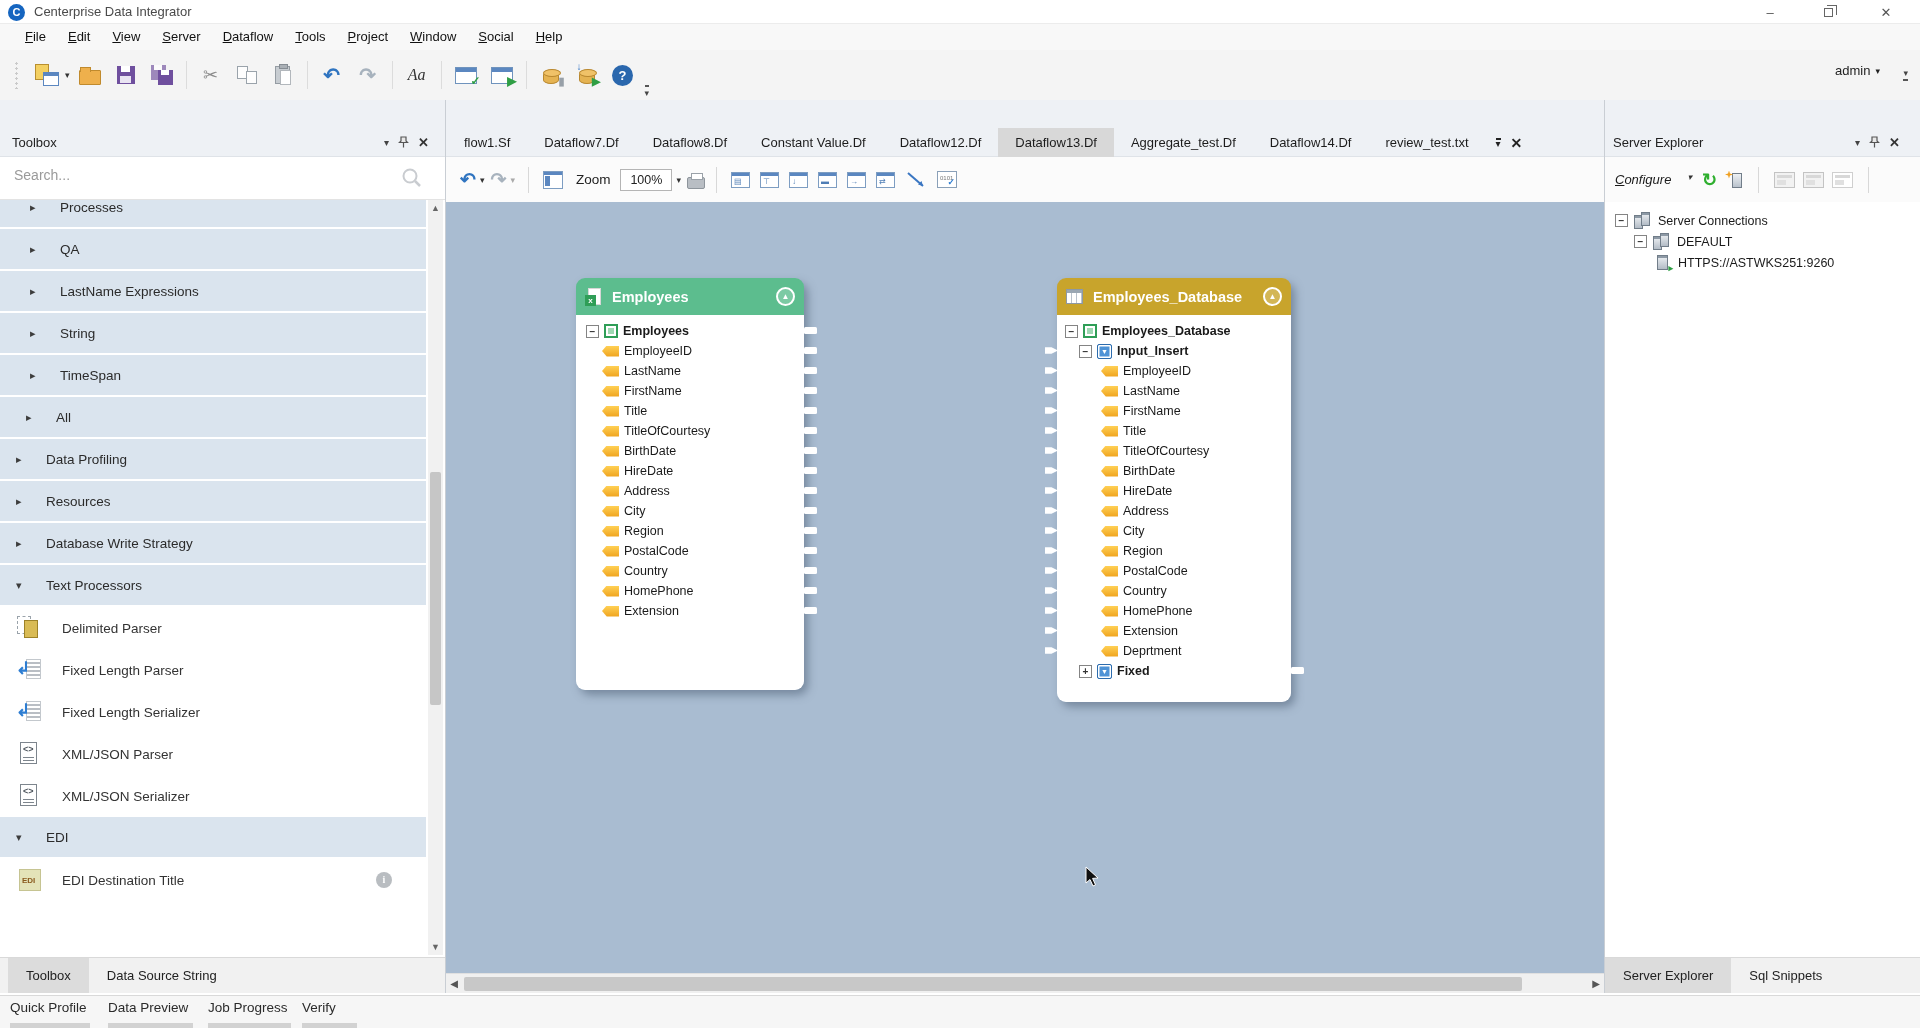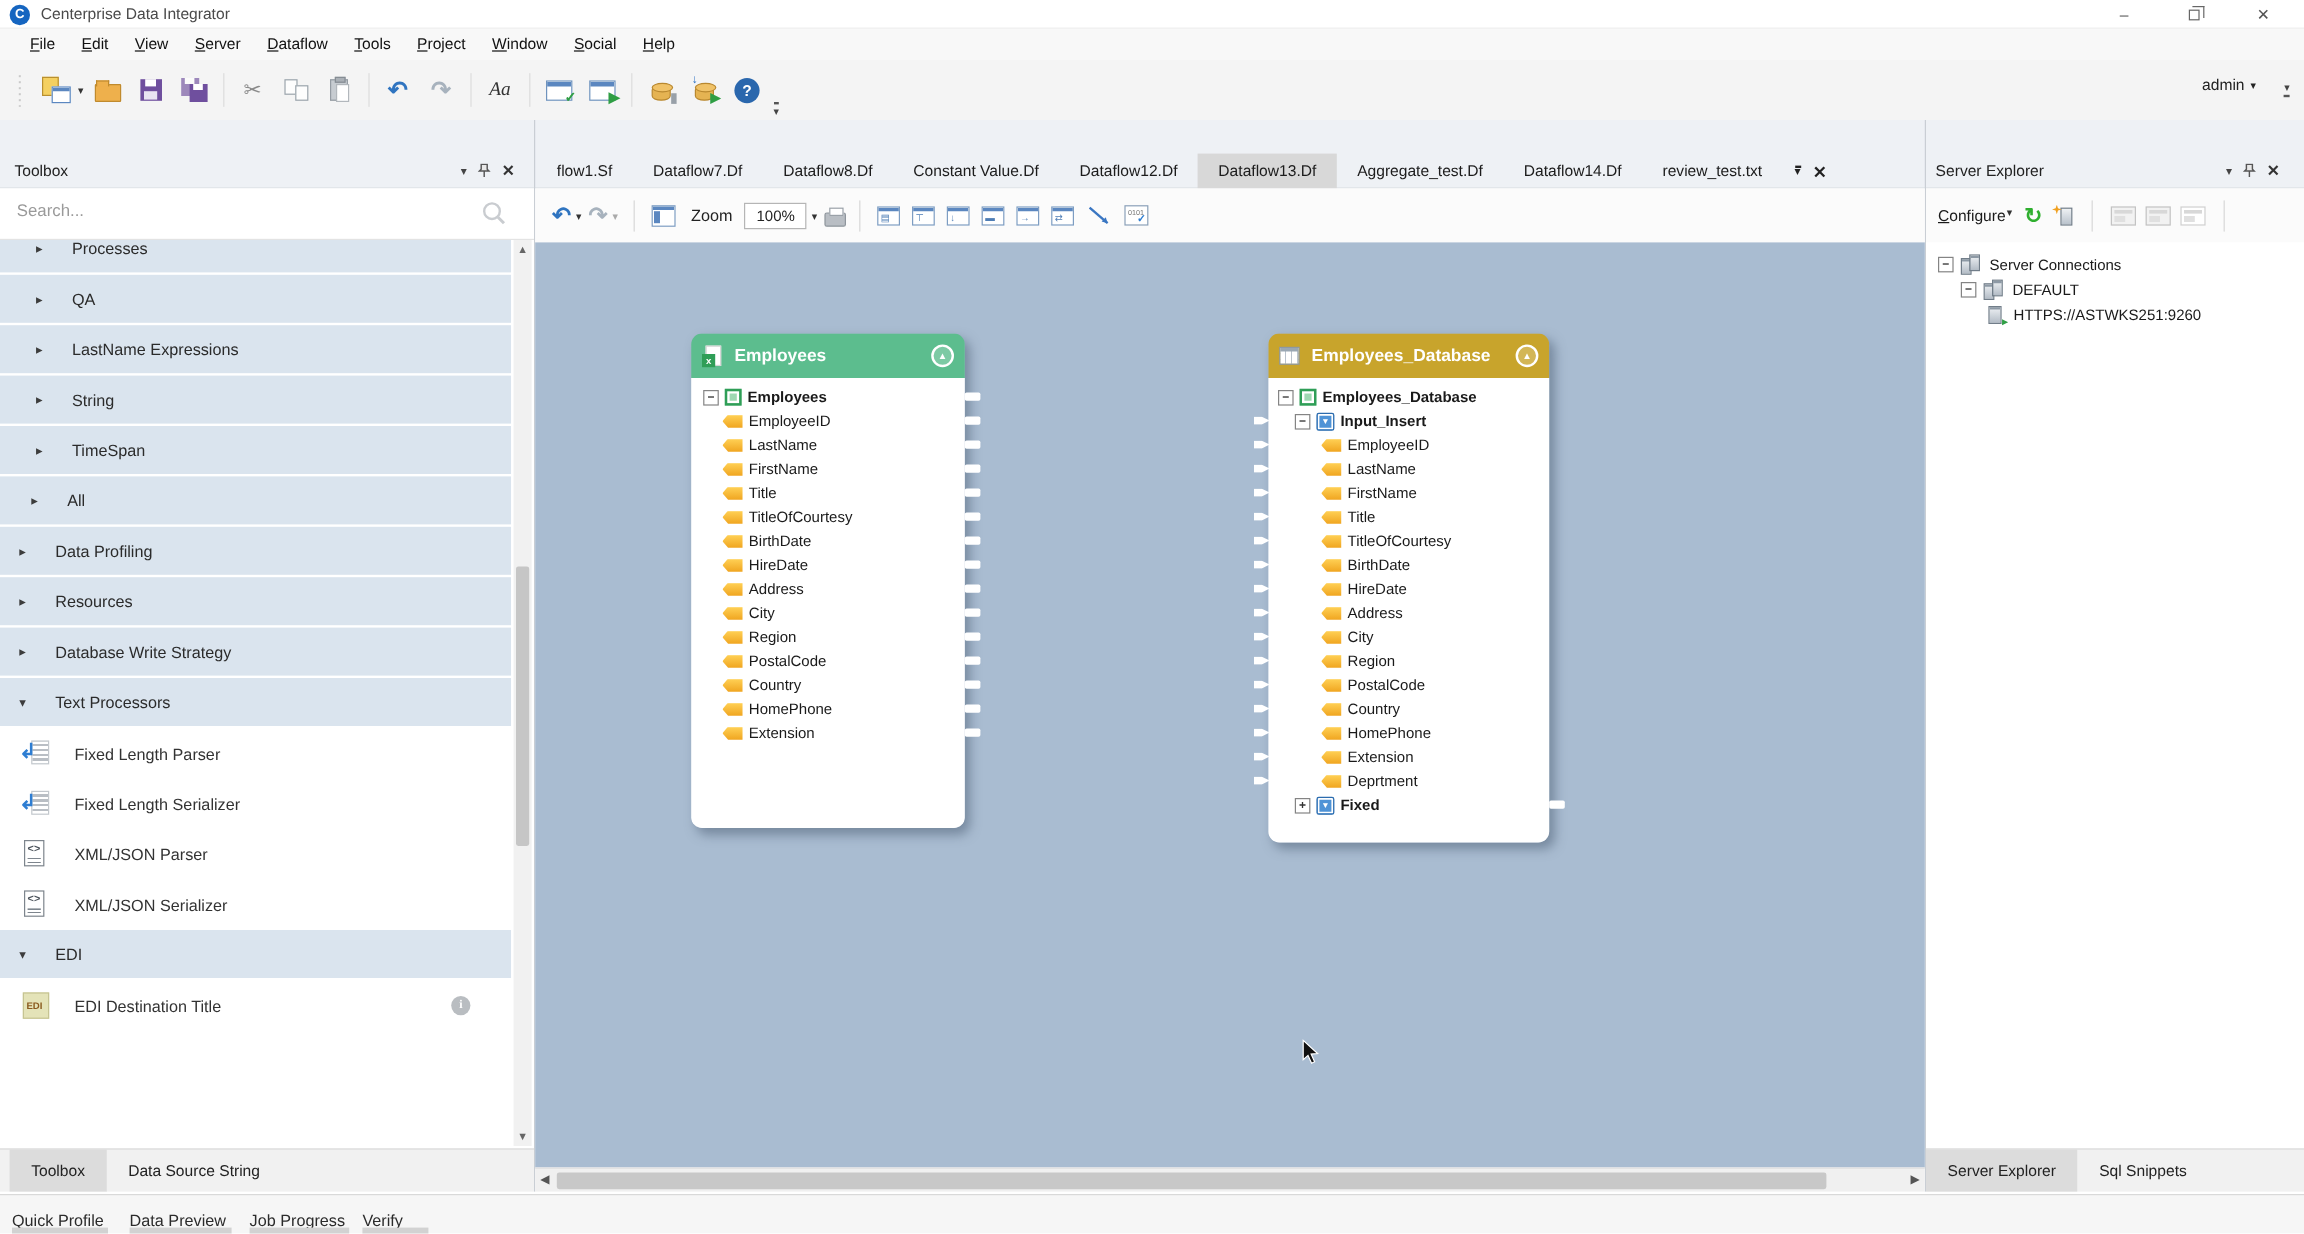--- a/index.html
+++ b/index.html
@@ -134,38 +134,38 @@
   .hdr-ic { width:19px; height:18px; position:relative; flex:0 0 19px; }
   .hdr-excel i { position:absolute; left:3px; top:0; width:13px; height:17px; background:#fff; border:1px solid #d6d6d6; }
   .hdr-excel b { position:absolute; left:0; bottom:0; width:11px; height:11px; background:#2f9e57; color:#fff; font:bold 8px/11px "Liberation Sans",sans-serif; text-align:center; }
   .hdr-table i { position:absolute; left:0; top:1px; width:17px; height:15px; background:repeating-linear-gradient(90deg,#fff 0 4px,#b9c2cc 4px 5px), repeating-linear-gradient(#fff 0 4px,#b9c2cc 4px 5px); border:1px solid #8d99a5; box-shadow:inset 0 3px 0 #9aa7b3; }
   .hscroll { left:446px; top:973px; width:1158px; height:20px; background:#f0f0f0; border-top:1px solid #e0e0e0; }
   .hscroll .a { position:absolute; top:0; width:16px; height:20px; text-align:center; font-size:10px; color:#555; line-height:20px; }
   .hscroll .thumb { position:absolute; left:18px; top:3px; width:1058px; height:14px; background:#c8c8c8; border-radius:2px; }
 
   
   .se-tb { left:1605px; top:157px; width:315px; height:45px; background:#fbfbfb; display:flex; align-items:center; padding-left:10px; gap:8px; }
-  .conf { font-size:13px; color:#1a1a1a; display:flex; align-items:flex-start; gap:1px; }
+  .conf { font-size:13px; color:#1a1a1a; display:flex; align-items:flex-start; gap:16px;font-style:italic; }
   .refresh { color:#2faf2f; font-size:18px; font-weight:bold; }
   .srv-new { position:relative; width:18px; height:18px; }
   .srv-new i { position:absolute; right:1px; top:2px; width:10px; height:15px; background:linear-gradient(#eef1f4,#b9c2cc); border:1px solid #717d89; }
   .srv-new b { position:absolute; left:0; top:0; width:8px; height:8px; background:#f0a020; clip-path:polygon(50% 0,62% 38%,100% 50%,62% 62%,50% 100%,38% 62%,0 50%,38% 38%); }
   .gic { width:21px; height:16px; border:1px solid #c3c3c3; background:#f2f2f2; position:relative; }
   .gic:before { content:""; position:absolute; left:2px; top:2px; right:2px; height:3px; background:#d8d8d8; }
   .gic:after { content:""; position:absolute; left:2px; bottom:2px; width:9px; height:5px; background:#e0e0e0; }
   .se-tree { left:1605px; top:202px; width:315px; height:753px; background:#fff; padding-top:8px; }
   .strow { height:21px; display:flex; align-items:center; gap:5px; font-size:12.5px; color:#1a1a1a; white-space:nowrap; }
   .sv { position:relative; width:20px; height:17px; flex:0 0 20px; }
   .sv i { position:absolute; width:9px; height:14px; background:linear-gradient(#eef1f4,#b3bcc6); border:1px solid #717d89; box-shadow:inset 0 2px 0 #8d99a5; }
   .sv i.b { left:1px; top:3px; } .sv i.f { left:8px; top:0; } .sv.single i.f { left:4px; top:1px; width:11px; height:15px; }
   .sv b { position:absolute; right:0; bottom:-2px; color:#2f9e44; font-size:9px; }
 
   
   .statusband { left:0; top:995px; width:1920px; height:33px; background:#f6f6f6; border-top:1px solid #d9d9d9; }
-  .stitem { position:absolute; top:14px; font-size:13.5px; color:#2b2b2b; }
+  .stitem { position:absolute; top:4px; font-size:13.5px; color:#2b2b2b; }
   .ststub { position:absolute; top:27px; height:6px; background:#d2d2d2; }
 
   .cursor { pointer-events:none; }
 </style>
 </head>
 <body>
 
 <div class="abs titlebar">
   <div class="abs applogo"></div>
   <div class="abs apptitle">Centerprise Data Integrator</div>
@@ -340,20 +340,27 @@
       <span class="arr">▸</span>
       <span>Resources</span>
     </div>
     <div class="cat i0">
       <span class="arr">▸</span>
       <span>Database Write Strategy</span>
     </div>
     <div class="cat i0">
       <span class="arr">▾</span>
       <span>Text Processors</span>
+    </div>
+    <div class="tool-row">
+      <span class="tico ti-delim">
+        <i></i>
+        <b></b>
+      </span>
+      <span class="lbl">Delimited Parser</span>
     </div>
     <div class="tool-row">
       <span class="tico ti-fix">
         <i></i>
         <b>↳</b>
       </span>
       <span class="lbl">Fixed Length Parser</span>
     </div>
     <div class="tool-row">
       <span class="tico ti-fix">

